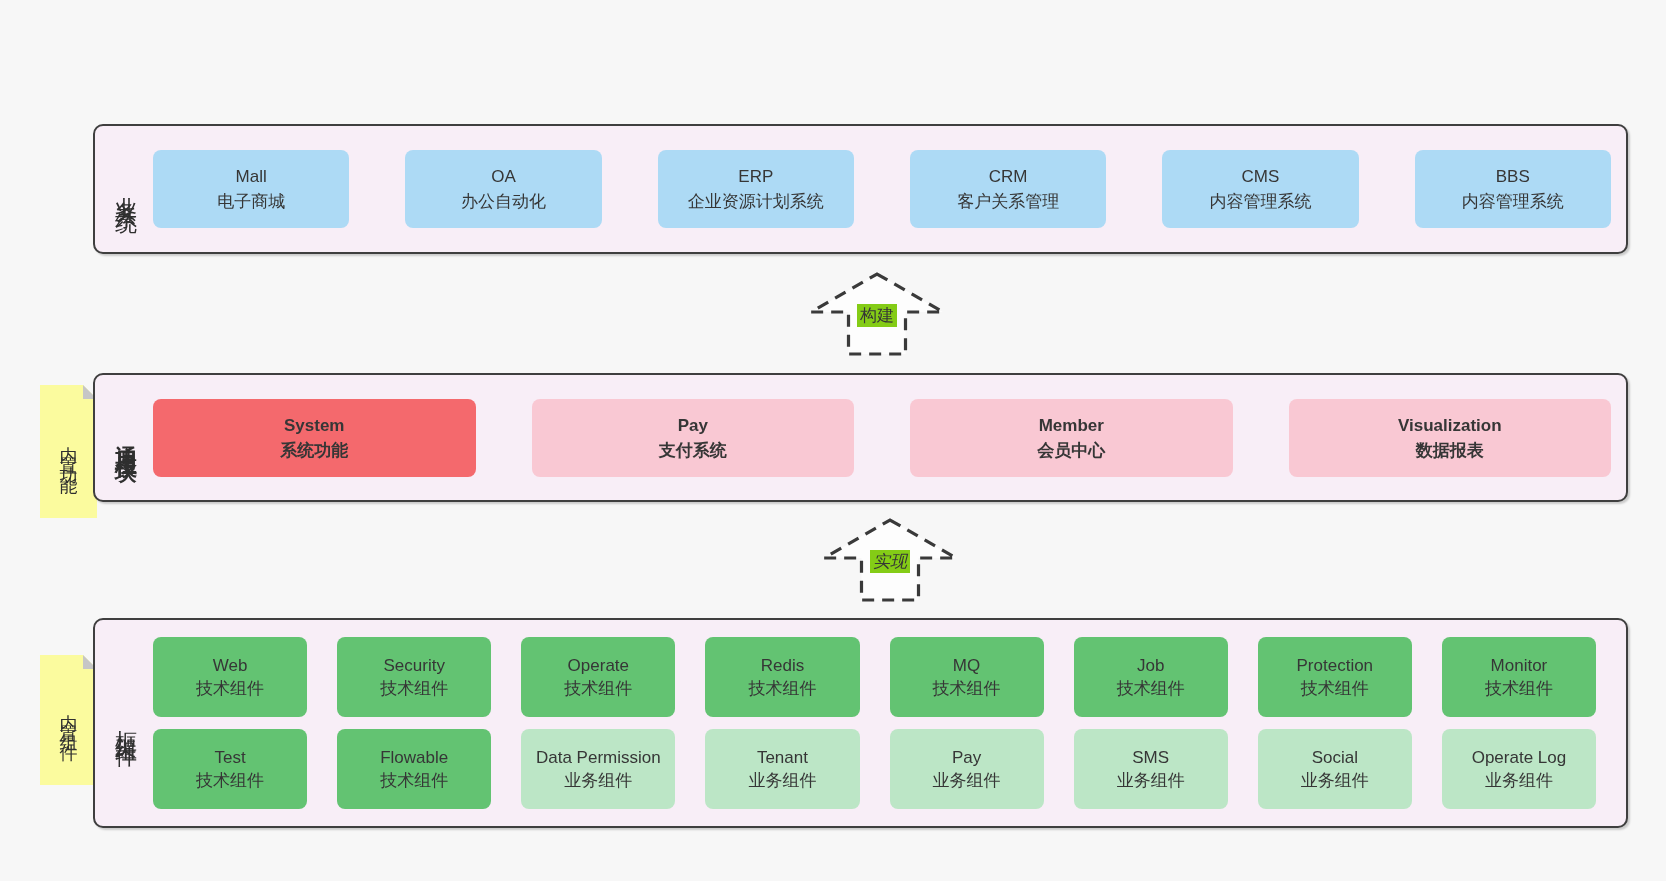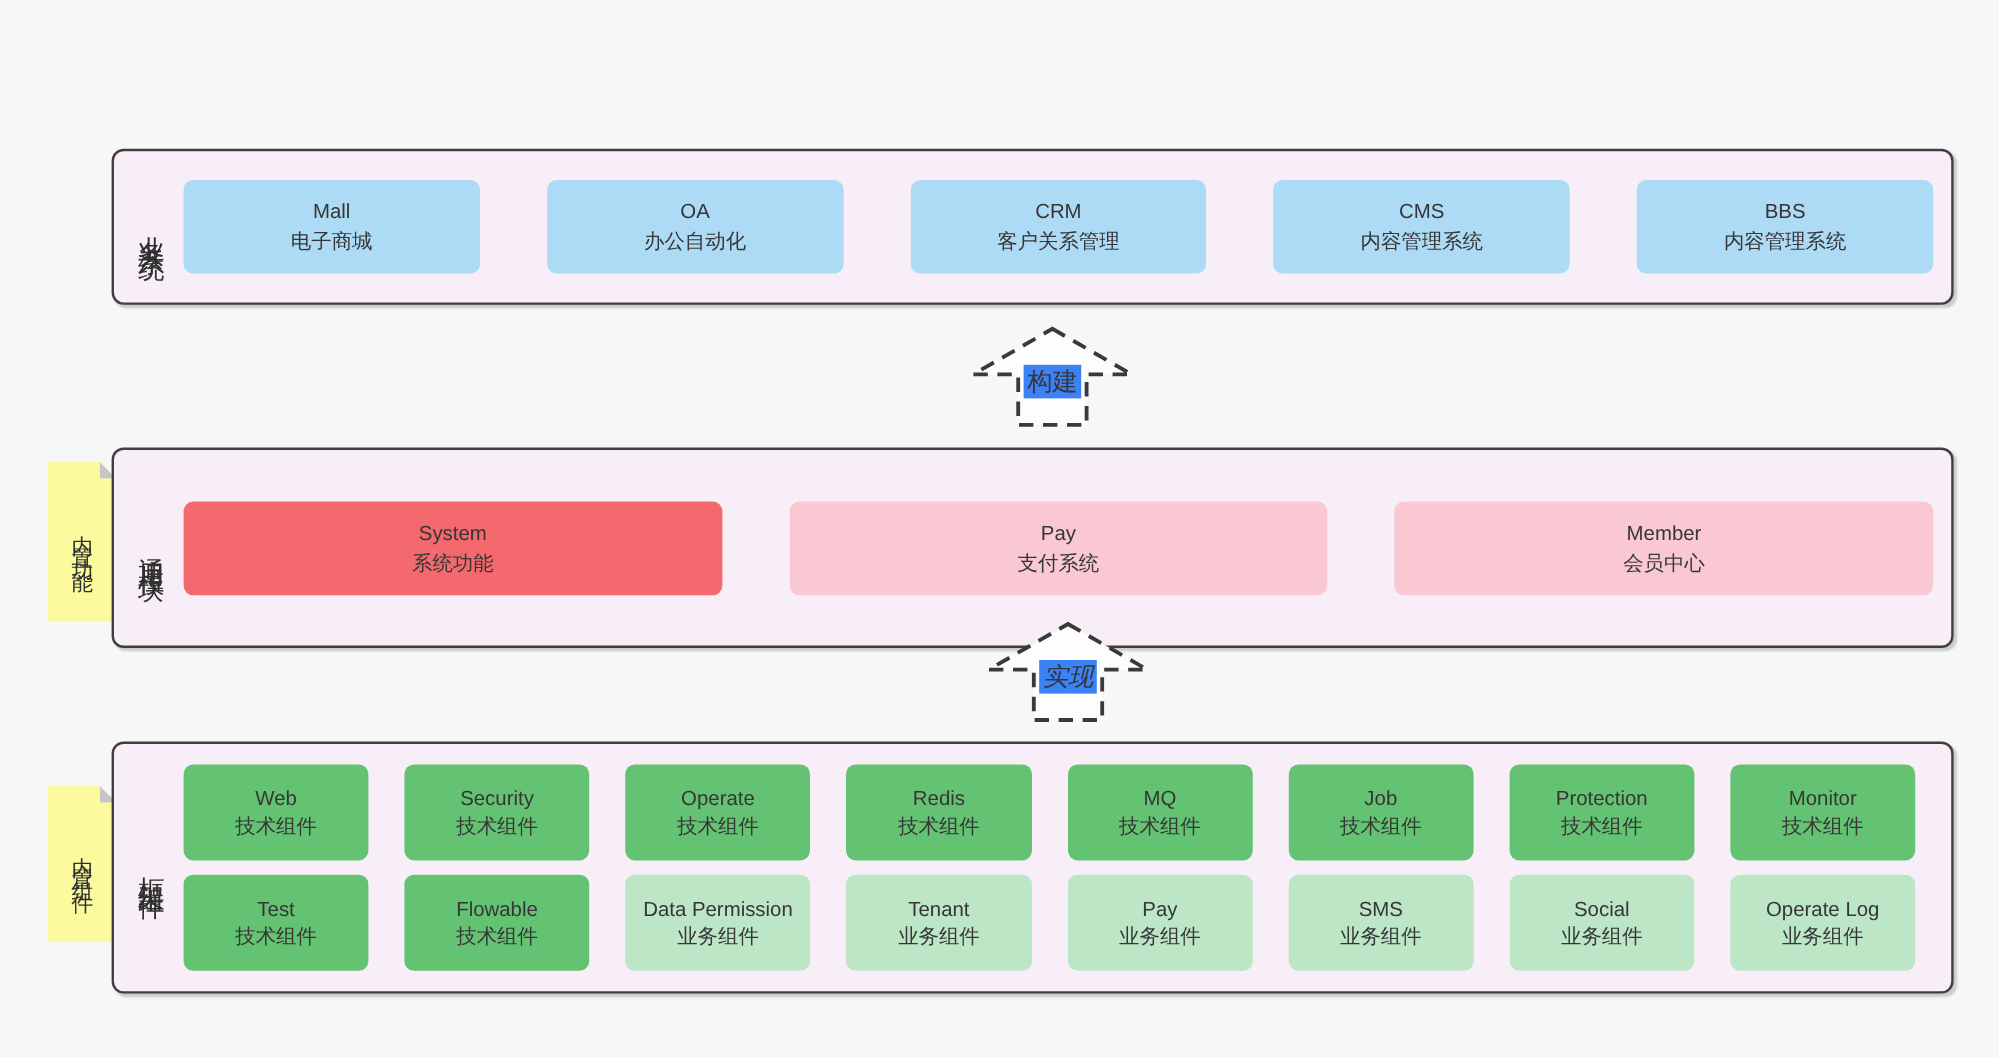--- a/index.html
+++ b/index.html
@@ -13,21 +13,21 @@
   .band{
     position:absolute;left:93px;width:1535px;box-sizing:border-box;
     background:var(--band-bg,#f8eef7);
     border:2px solid var(--band-border,#3f3f3f);
     border-radius:10px;
     box-shadow:2px 2px 2px rgba(0,0,0,0.18);
     display:flex;align-items:stretch;
     padding-left:14px;
   }
   #band-business{top:124px;height:130px;}
-  #band-modules{top:373px;height:167px;}
+  #band-modules{top:373px;height:129px;font-weight:bold;}
   #band-framework{top:618px;height:210px;}
   .band-label{
     width:34px;display:flex;align-items:center;justify-content:center;
     font-size:22px;color:#2f2f2f;
     writing-mode:vertical-rl;text-orientation:upright;letter-spacing:5px;
   }
   .boxes{
     flex:1;display:flex;align-items:center;
     gap:56px;padding:0 15px 0 10px;
   }
@@ -67,21 +67,21 @@
   #arrow-implement{left:819px;top:516px;font-style:italic;}
   .arrow svg{display:block;width:100%;height:100%;}
   .arrow path{
     fill:#fdfdfd;
     stroke:var(--arrow-stroke,#3a3a3a);
     stroke-width:3.2;
     stroke-dasharray:12 8;
   }
   .arrow-label{
     position:absolute;left:50%;top:34px;transform:translateX(-50%);
-    font-size:21px;background:#3b82f6;padding:0 3px;white-space:nowrap;
+    font-size:17px;background:#84cc16;padding:0 3px;white-space:nowrap;
   }
 </style>
 </head>
 <body>
 
 <div class="sticky" id="sticky-modules">
   <span>内置功能</span>
 </div>
 <span class="fold" style="position:absolute;left:83px;top:385px;"></span>
 
@@ -93,20 +93,24 @@
 <div class="band" id="band-business">
   <div class="band-label">业务系统</div>
   <div class="boxes">
     <div class="box blue">
       <div>Mall</div>
       <div>电子商城</div>
     </div>
     <div class="box blue">
       <div>OA</div>
       <div>办公自动化</div>
+    </div>
+    <div class="box blue">
+      <div>ERP</div>
+      <div>企业资源计划系统</div>
     </div>
     <div class="box blue">
       <div>CRM</div>
       <div>客户关系管理</div>
     </div>
     <div class="box blue">
       <div>CMS</div>
       <div>内容管理系统</div>
     </div>
     <div class="box blue">
@@ -131,20 +135,24 @@
       <div>系统功能</div>
     </div>
     <div class="box pink">
       <div>Pay</div>
       <div>支付系统</div>
     </div>
     <div class="box pink">
       <div>Member</div>
       <div>会员中心</div>
     </div>
+    <div class="box pink">
+      <div>Visualization</div>
+      <div>数据报表</div>
+    </div>
   </div>
 </div>
 
 <div class="arrow" id="arrow-implement">
   <svg viewBox="0 0 142 88">
     <path d="M71 4 L137 42 L99.5 42 L99.5 84 L42.5 84 L42.5 42 L5 42 Z"></path>
   </svg>
   <div class="arrow-label">实现</div>
 </div>
 

